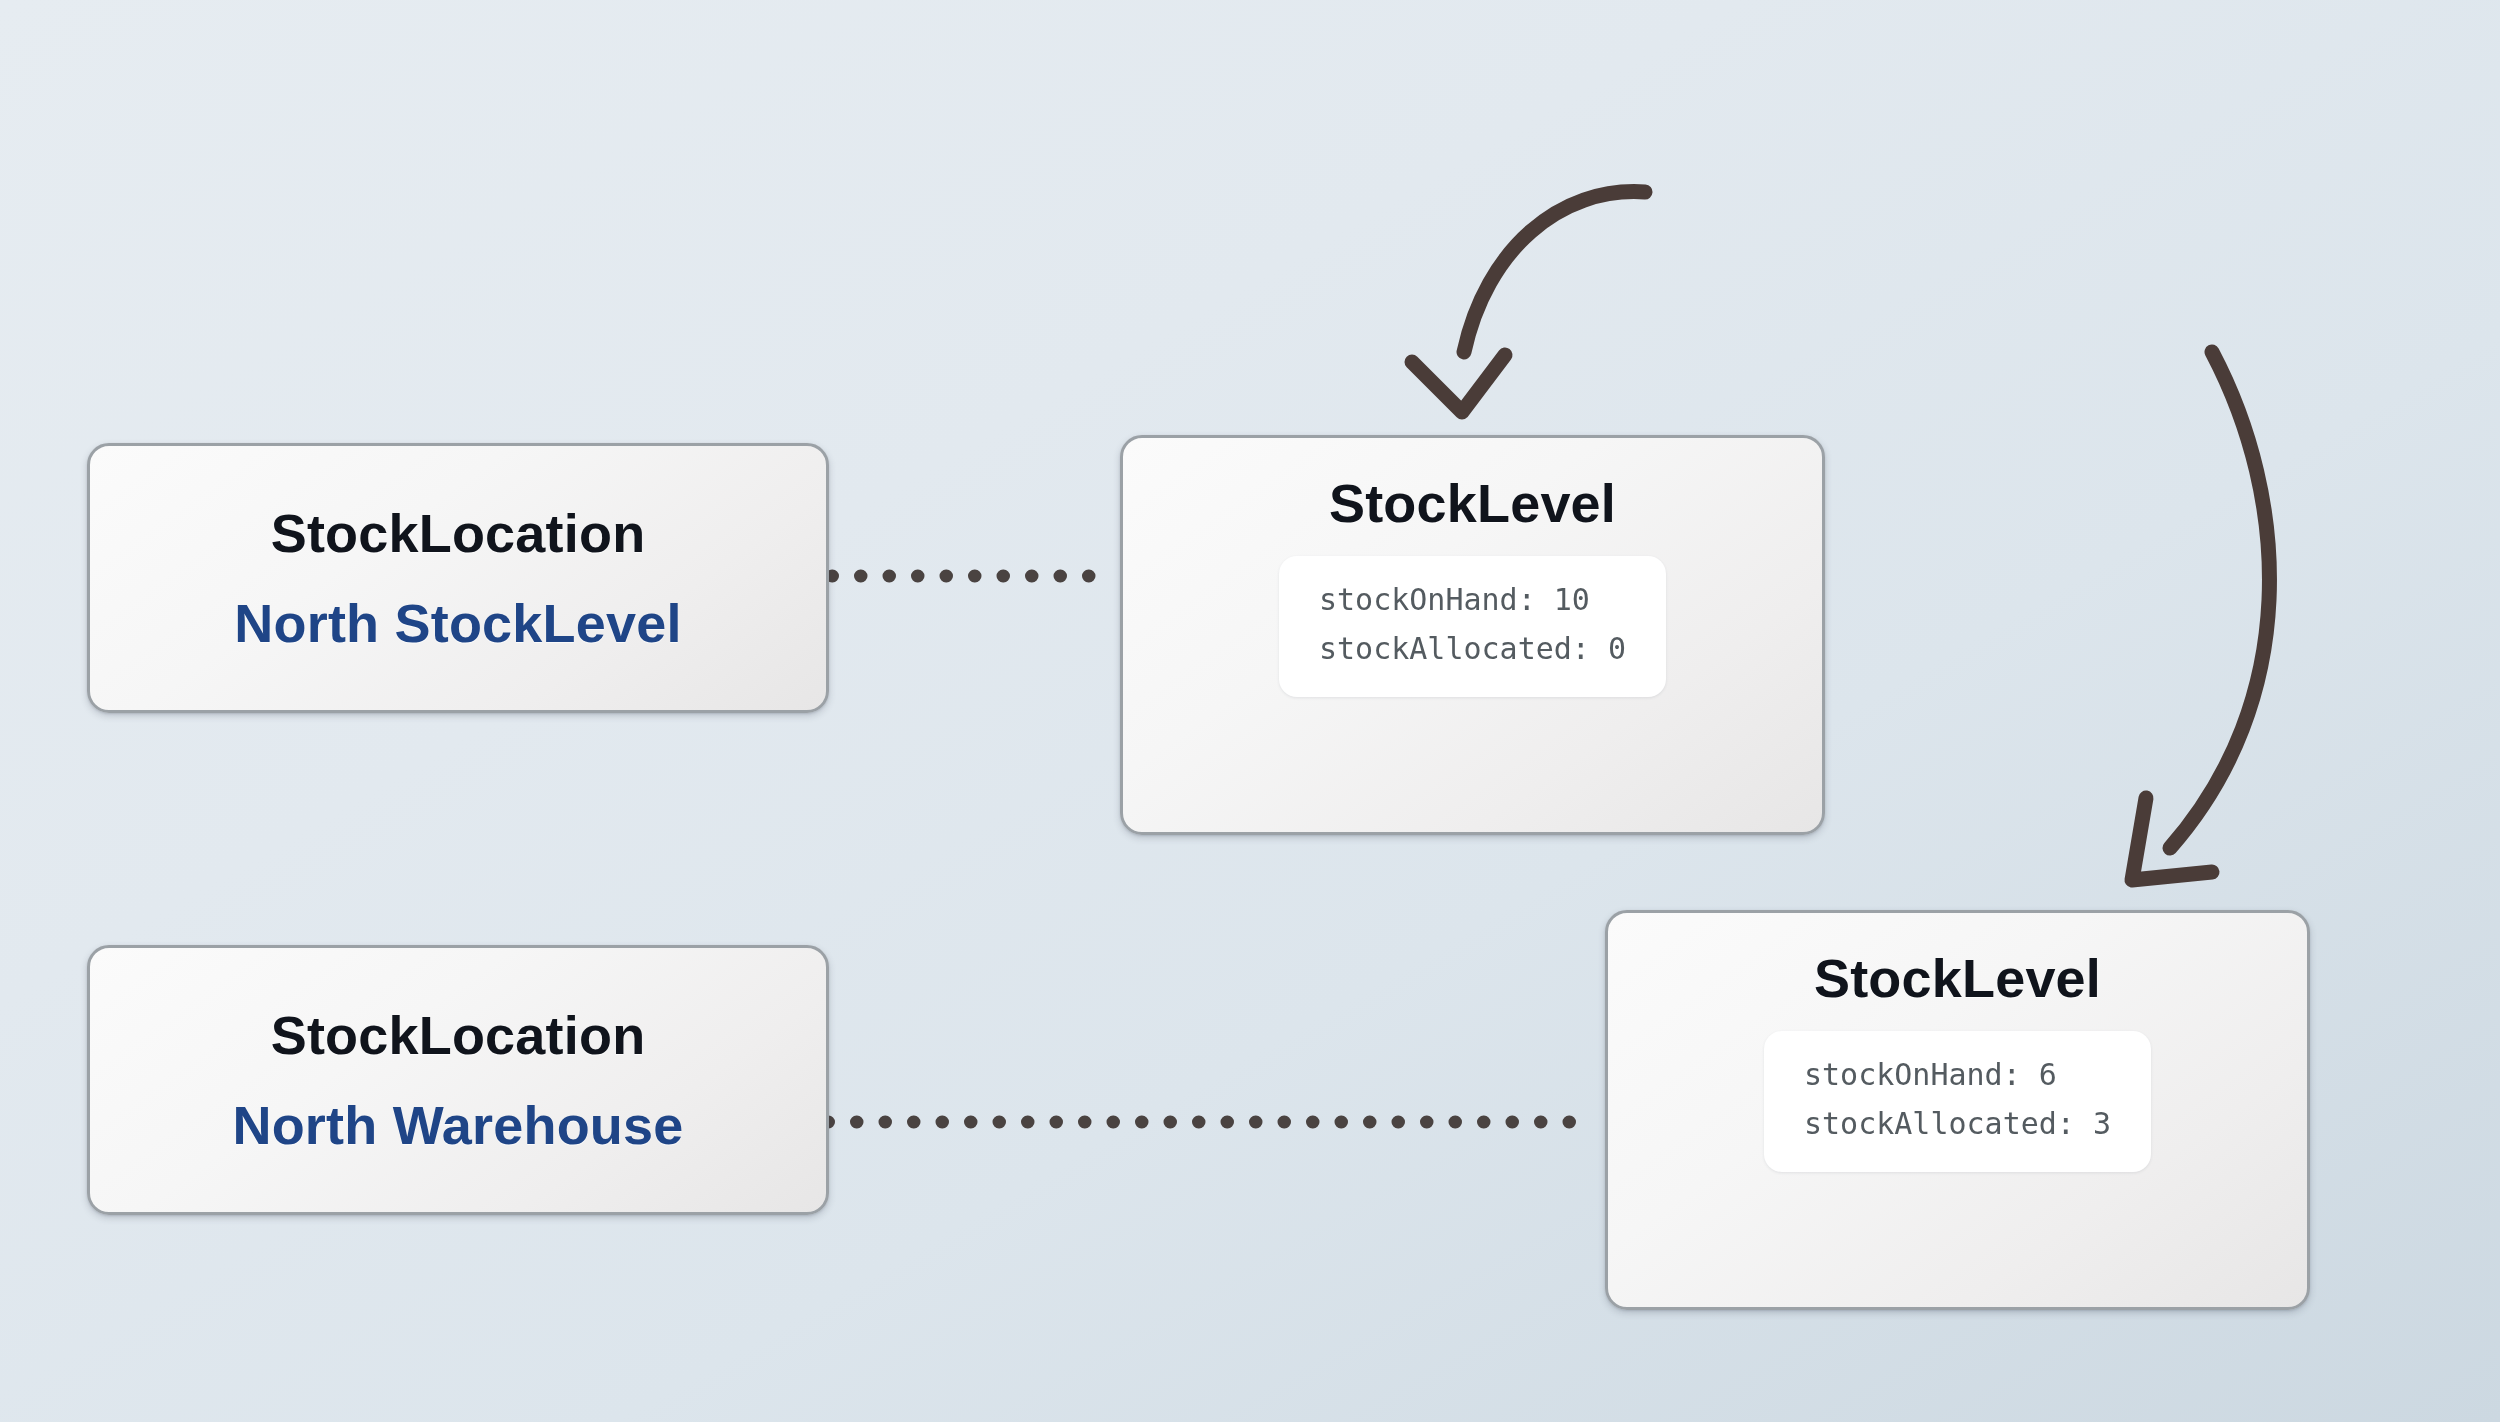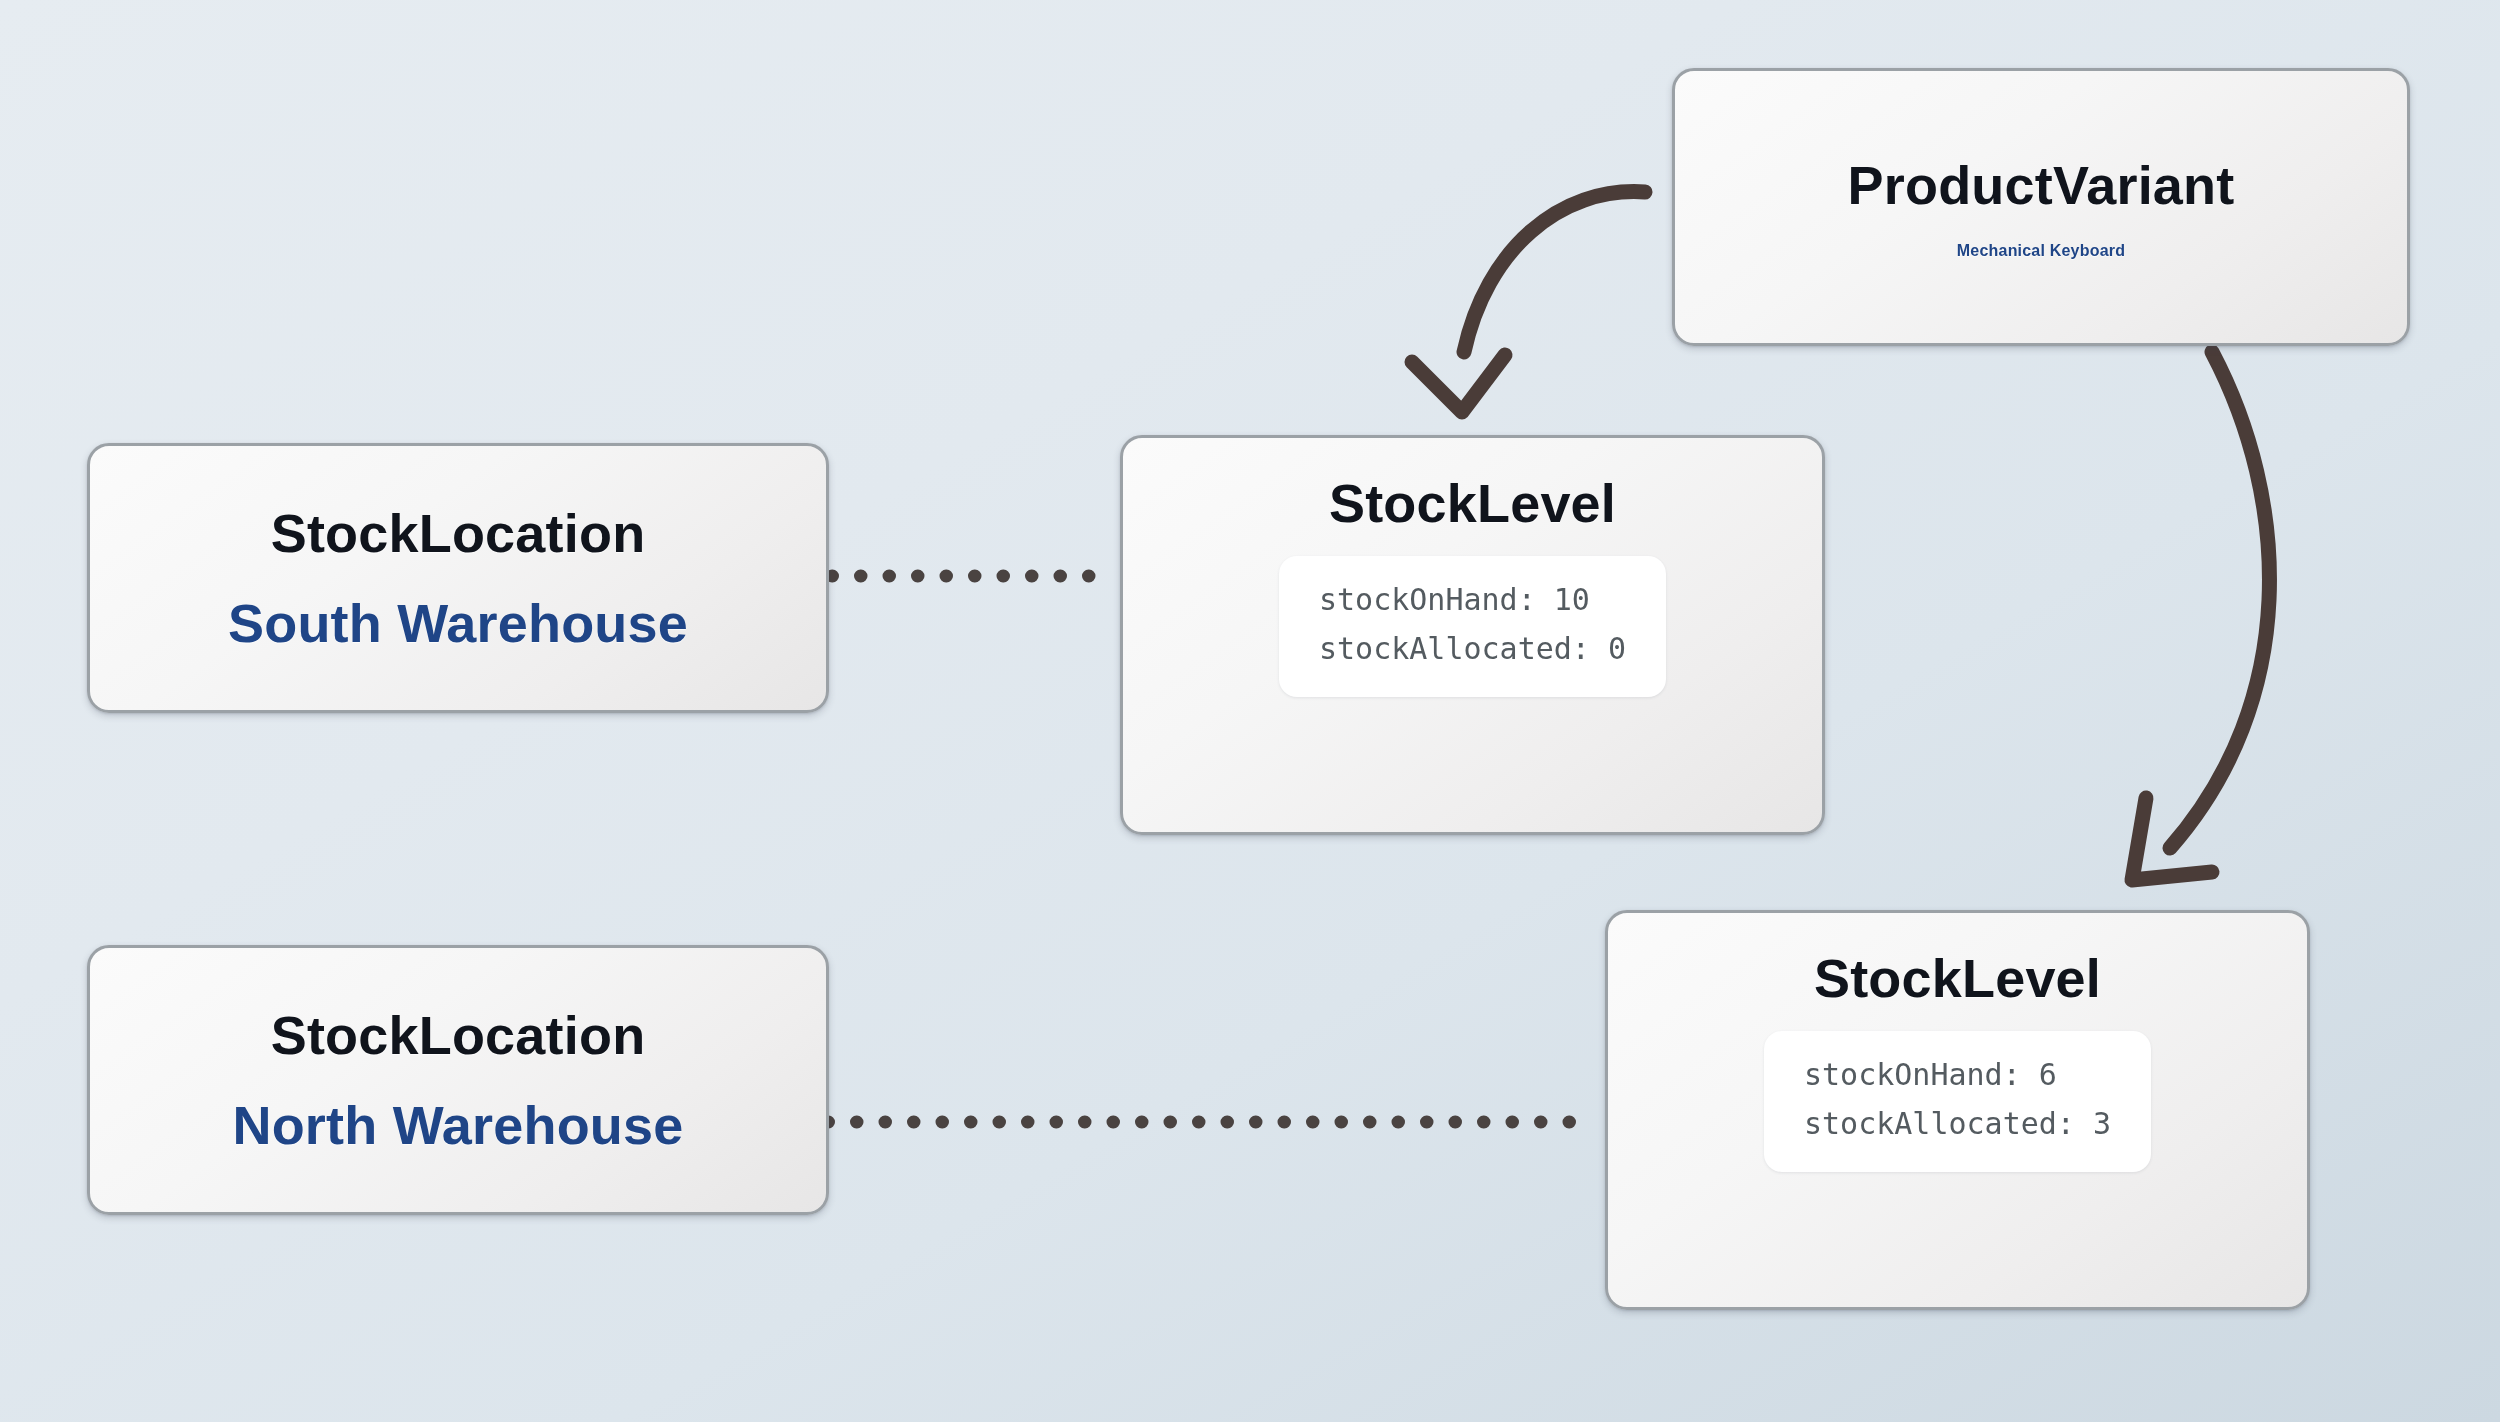--- a/index.html
+++ b/index.html
@@ -120,28 +120,24 @@
       <path d="M 1645 192 C 1560 186 1486 250 1464 352" fill="none" stroke="#4a3c38" stroke-width="15" stroke-linecap="round" stroke-linejoin="round"></path>
       <path d="M 1412 362 L 1462 412 L 1505 355" fill="none" stroke="#4a3c38" stroke-width="15" stroke-linecap="round" stroke-linejoin="round"></path>
     </g>
 
     <g>
       <path d="M 2212 352 C 2290 500 2300 700 2170 848" fill="none" stroke="#4a3c38" stroke-width="15" stroke-linecap="round" stroke-linejoin="round"></path>
       <path d="M 2146 798 L 2132 880 L 2212 872" fill="none" stroke="#4a3c38" stroke-width="15" stroke-linecap="round" stroke-linejoin="round"></path>
     </g>
   </svg>
 
-  <div class="node stocklevel" style="left:1672px; top:68px; width:738px; height:278px; padding-top:0; justify-content:center; gap:26px;">
-    <div class="node-type" style="margin-bottom:0;">ProductVariant</div>
-    <div class="node-name">Mechanical Keyboard</div>
-  </div>
 
   <div class="node location" style="left:58px; top:443px;">
     <div class="node-type">StockLocation</div>
-    <div class="node-name">South Warehouse</div>
+    <div class="node-name">North StockLevel</div>
   </div>
 
   <div class="node stocklevel" style="left:1120px; top:435px; width:705px; height:400px;">
     <div class="node-type">StockLevel</div>
     <div class="fields">
       <div class="field">stockOnHand: 10</div>
       <div class="field">stockAllocated: 0</div>
     </div>
   </div>
 

